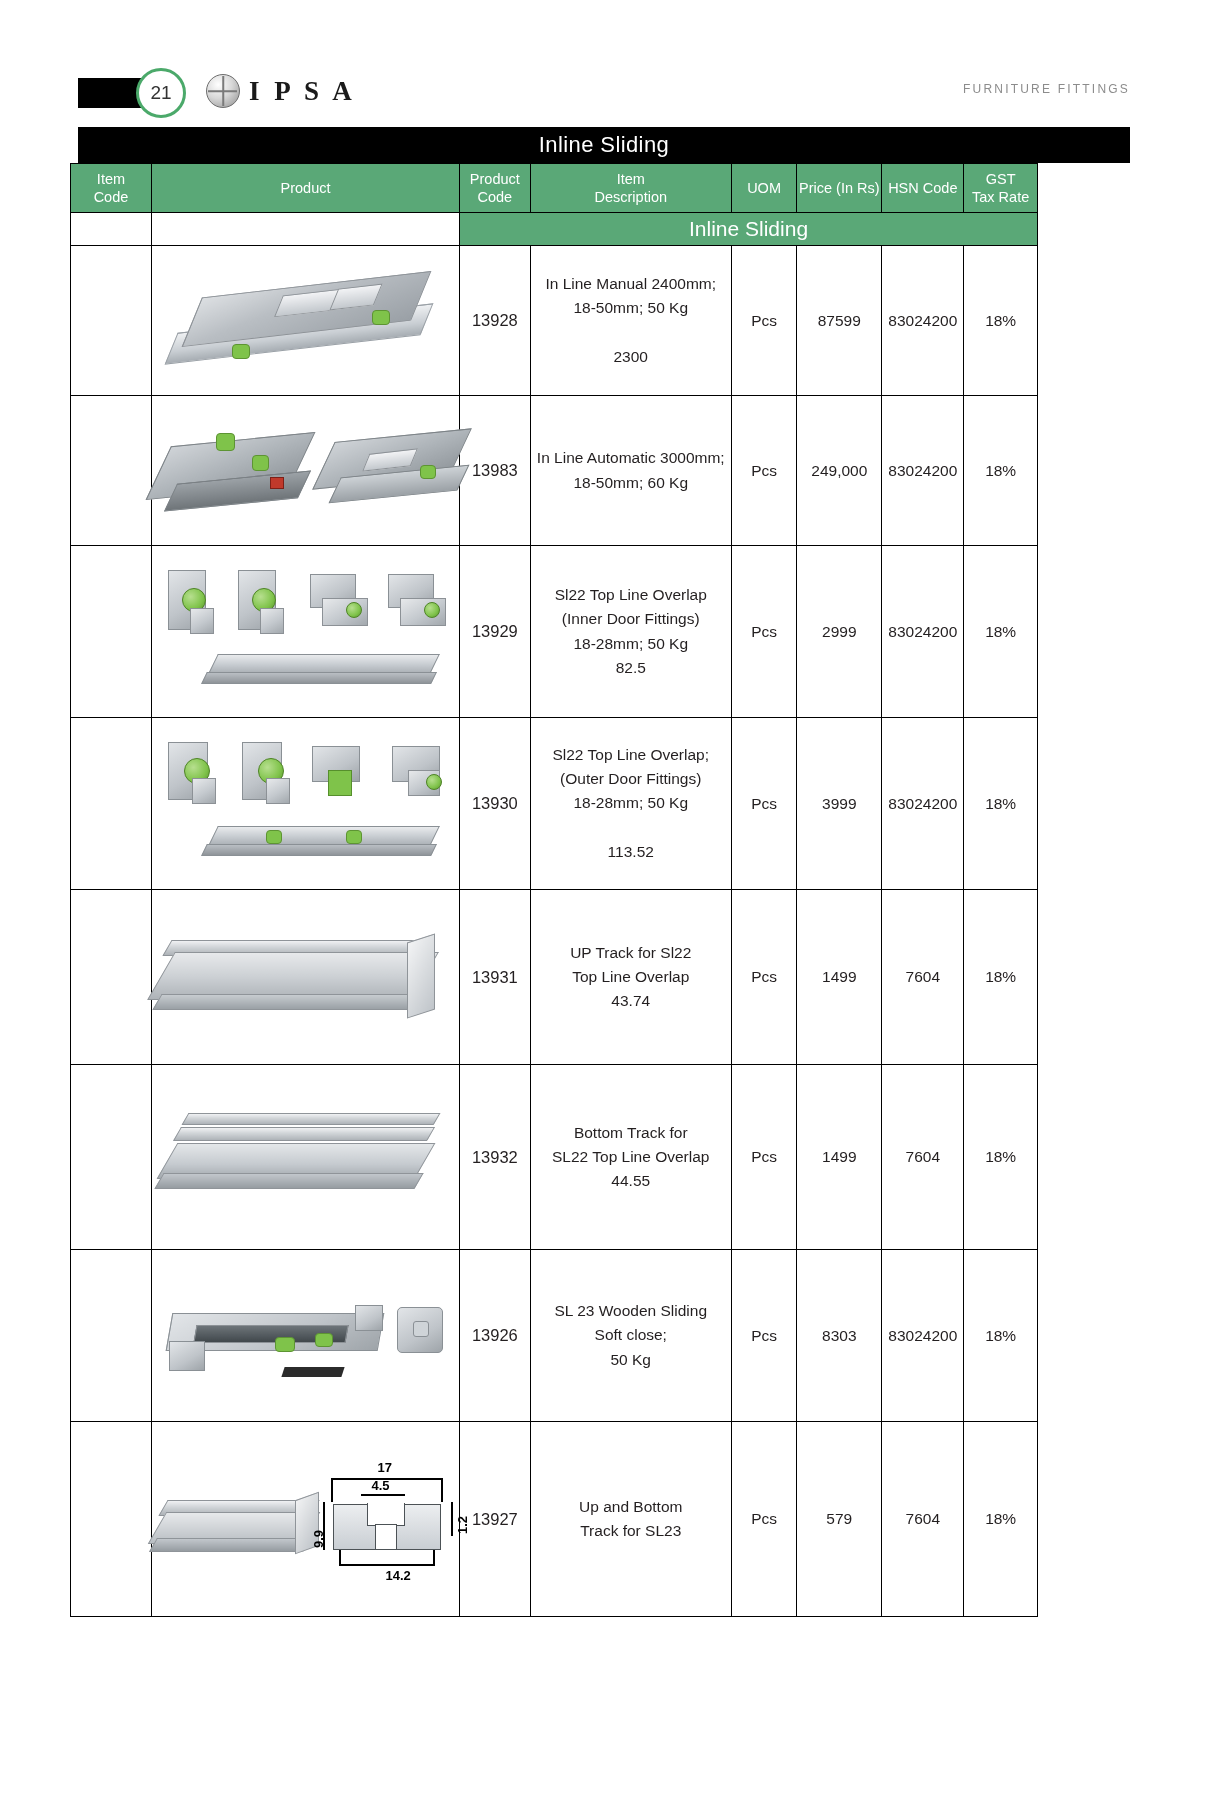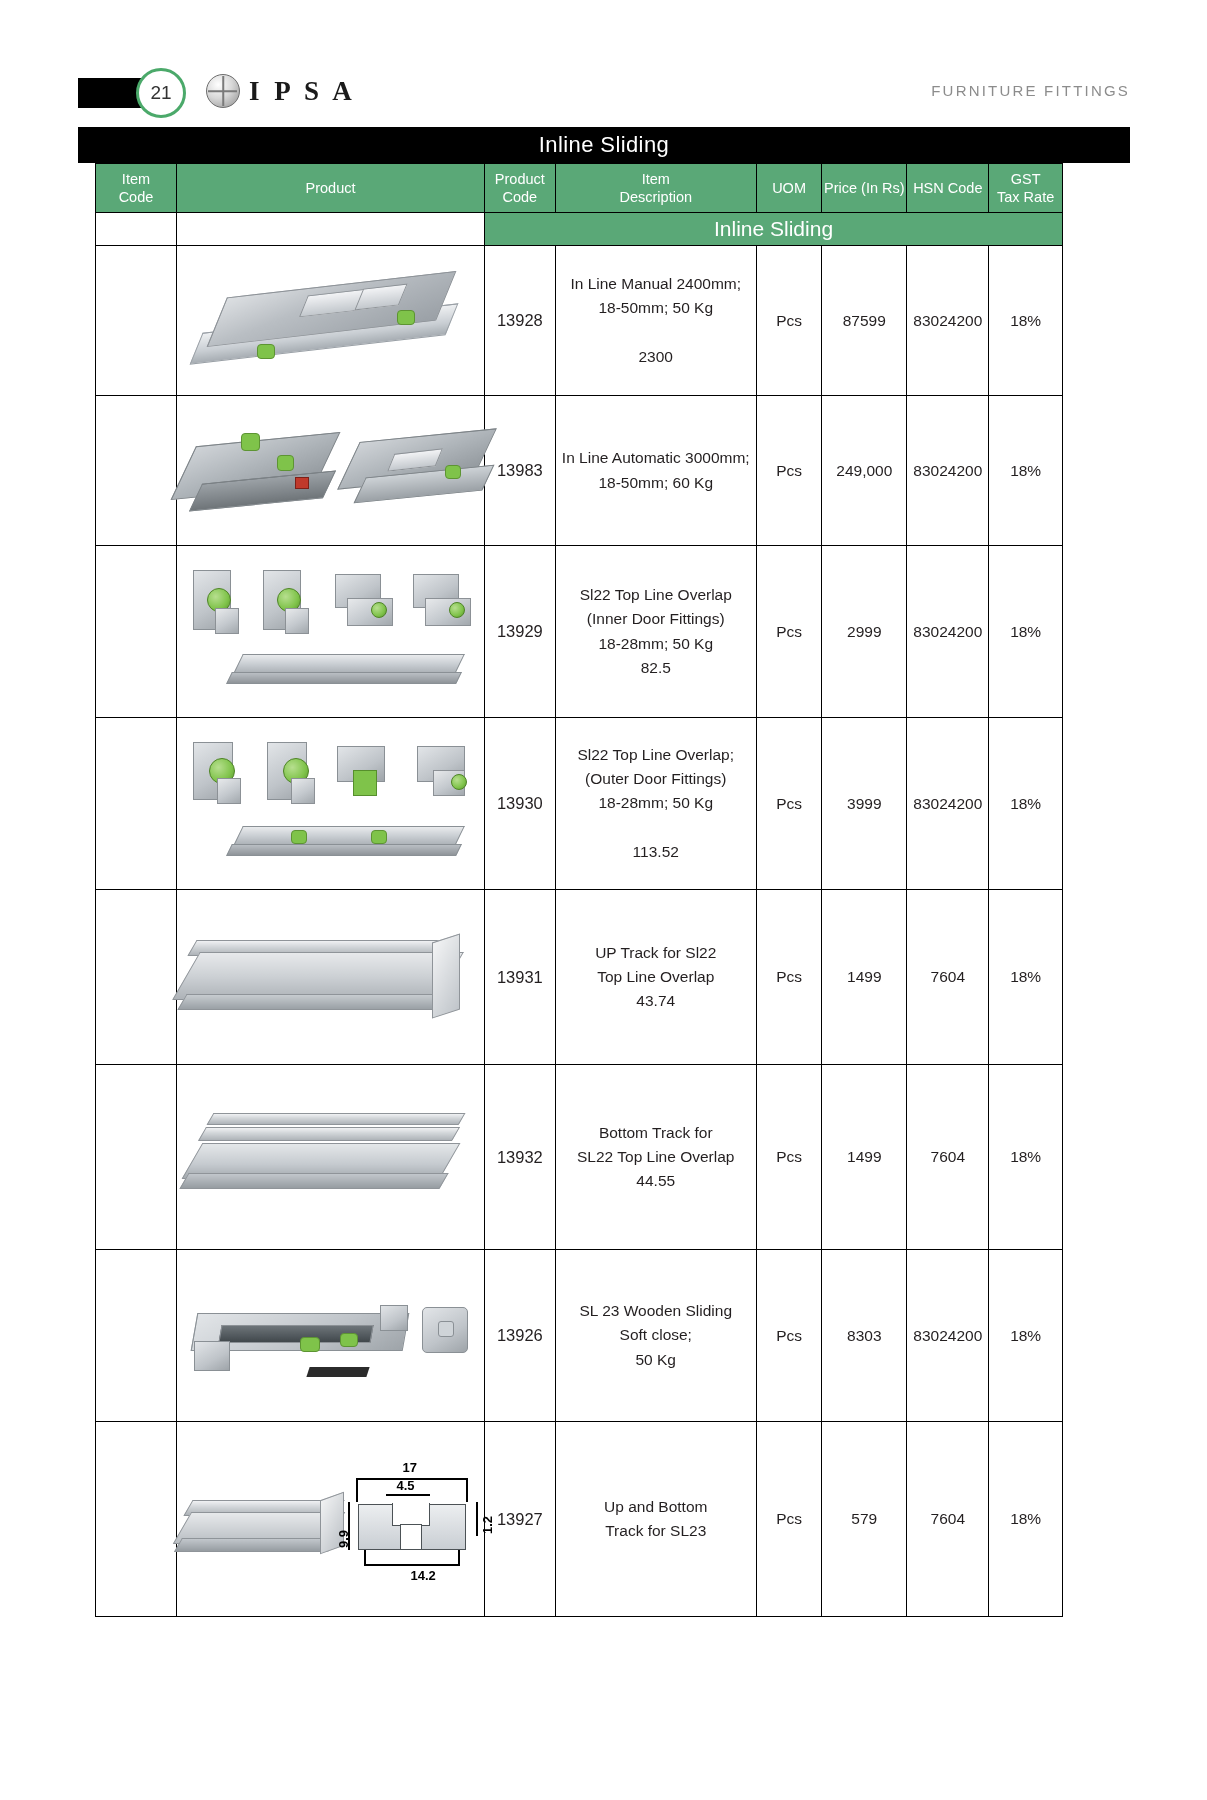--- a/index.html
+++ b/index.html
@@ -96,21 +96,21 @@
     font-size: 27px;
     letter-spacing: 4px;
     font-weight: bold;
     color: #1a1a1a;
     font-family: "Liberation Serif", serif;
   }
   .header-right {
     position: absolute;
     right: 0;
     top: 14px;
-    font-size: 15px;
+    font-size: 12px;
     letter-spacing: 2.2px;
     color: #8c8c8c;
   }
 
   
   .title-bar {
     position: absolute;
     left: 78px;
     top: 127px;
     width: 1052px;
@@ -120,21 +120,21 @@
     display: flex;
     align-items: center;
     justify-content: center;
     font-size: 22px;
     letter-spacing: 0.4px;
   }
 
   
   table.catalog {
     position: absolute;
-    left: 95px;
+    left: 70px;
     top: 163px;
     width: 968px;
     border-collapse: collapse;
     table-layout: fixed;
   }
   table.catalog td, table.catalog th {
     border: 1px solid #000000;
     padding: 0;
     vertical-align: middle;
     text-align: center;

